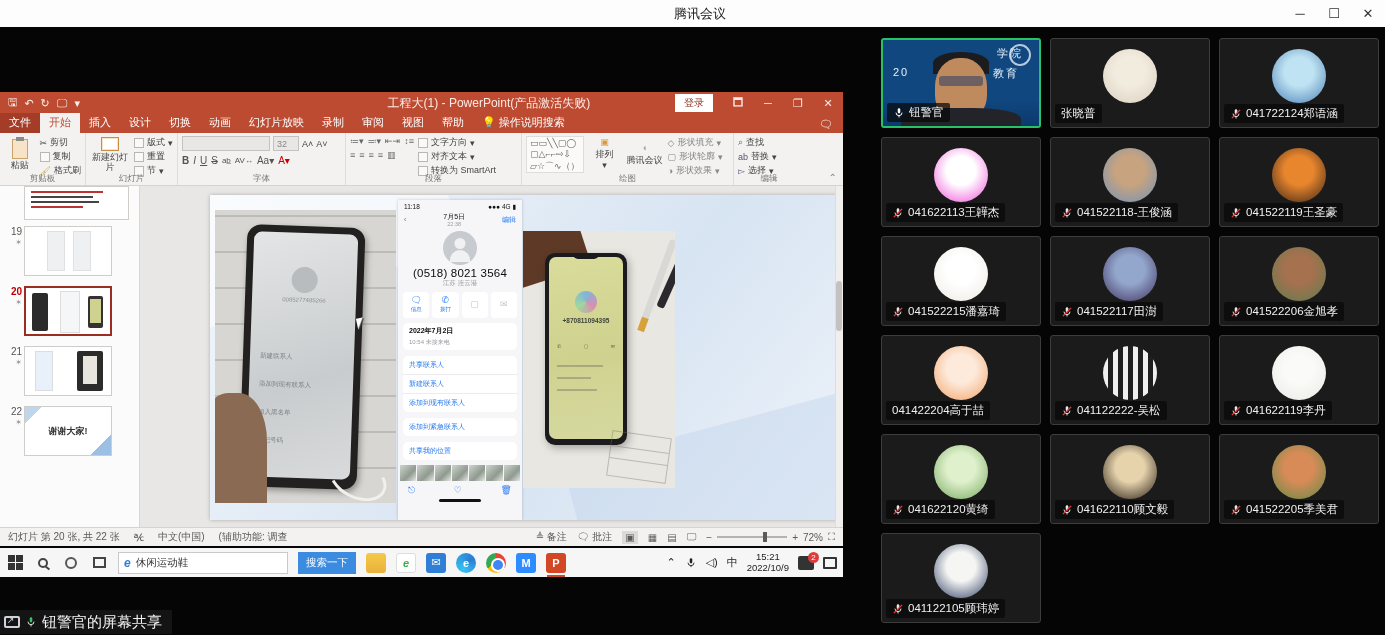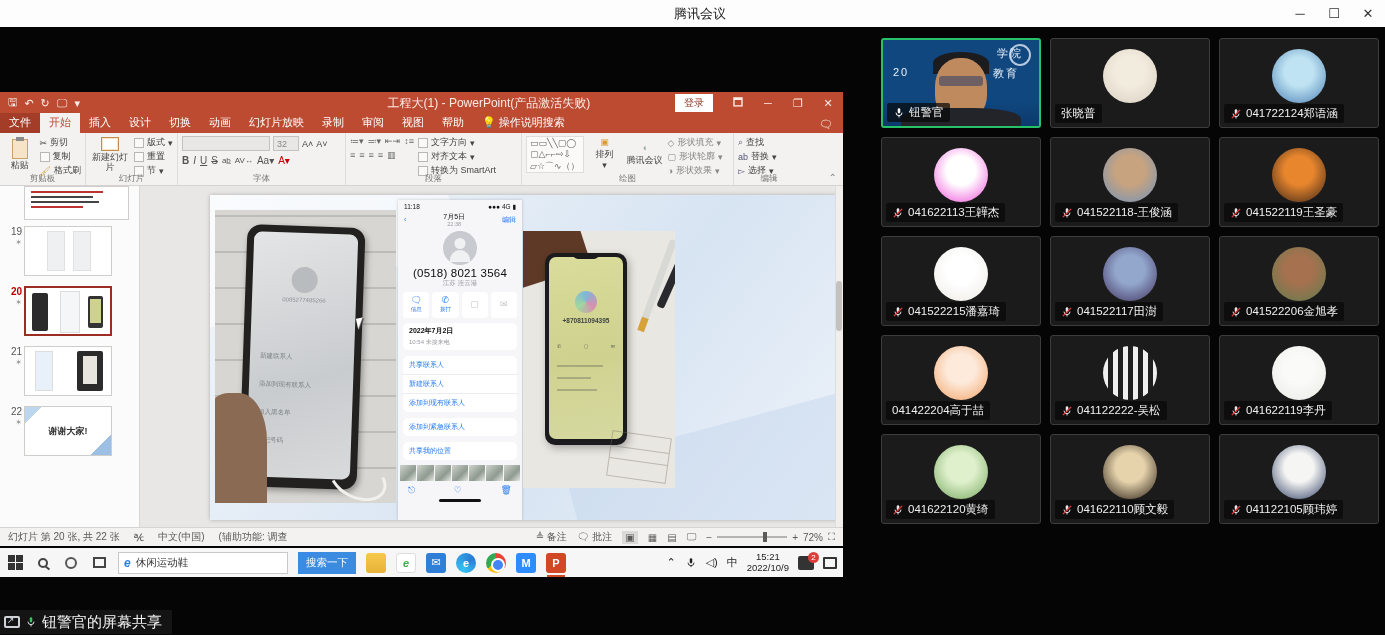--- a/index.html
+++ b/index.html
@@ -834,20 +834,34 @@
       <svg class="micsvg mic-muted" viewBox="0 0 16 16">
               <rect x="6.3" y="1.5" width="3.4" height="7" rx="1.7" fill="#e8e8e8"></rect>
               <path d="M4 7.5a4 4 0 0 0 8 0" fill="none" stroke="#e8e8e8" stroke-width="1.3"></path>
               <line x1="8" y1="11.5" x2="8" y2="14" stroke="#e8e8e8" stroke-width="1.3"></line>
               <line x1="2.5" y1="13.5" x2="13.5" y2="2.5" stroke="#e23b3b" stroke-width="1.8"></line>
             </svg>
       <span class="nm">041622110顾文毅</span>
     </div>
   </div>
 
+  <div class="tile">
+
+    <div class="avatar" style="background: radial-gradient(circle at 50% 42%, rgb(216, 139, 87) 0px, rgb(216, 139, 87) 35%, rgb(95, 138, 72) 100%);"></div>
+    <div class="nametag">
+
+      <svg class="micsvg mic-muted" viewBox="0 0 16 16">
+              <rect x="6.3" y="1.5" width="3.4" height="7" rx="1.7" fill="#e8e8e8"></rect>
+              <path d="M4 7.5a4 4 0 0 0 8 0" fill="none" stroke="#e8e8e8" stroke-width="1.3"></path>
+              <line x1="8" y1="11.5" x2="8" y2="14" stroke="#e8e8e8" stroke-width="1.3"></line>
+              <line x1="2.5" y1="13.5" x2="13.5" y2="2.5" stroke="#e23b3b" stroke-width="1.8"></line>
+            </svg>
+      <span class="nm">041522205季美君</span>
+    </div>
+  </div>
 
   <div class="tile">
 
     <div class="avatar" style="background: radial-gradient(circle at 50% 42%, rgb(245, 245, 243) 0px, rgb(245, 245, 243) 35%, rgb(44, 61, 99) 100%);"></div>
     <div class="nametag">
 
       <svg class="micsvg mic-muted" viewBox="0 0 16 16">
               <rect x="6.3" y="1.5" width="3.4" height="7" rx="1.7" fill="#e8e8e8"></rect>
               <path d="M4 7.5a4 4 0 0 0 8 0" fill="none" stroke="#e8e8e8" stroke-width="1.3"></path>
               <line x1="8" y1="11.5" x2="8" y2="14" stroke="#e8e8e8" stroke-width="1.3"></line>

